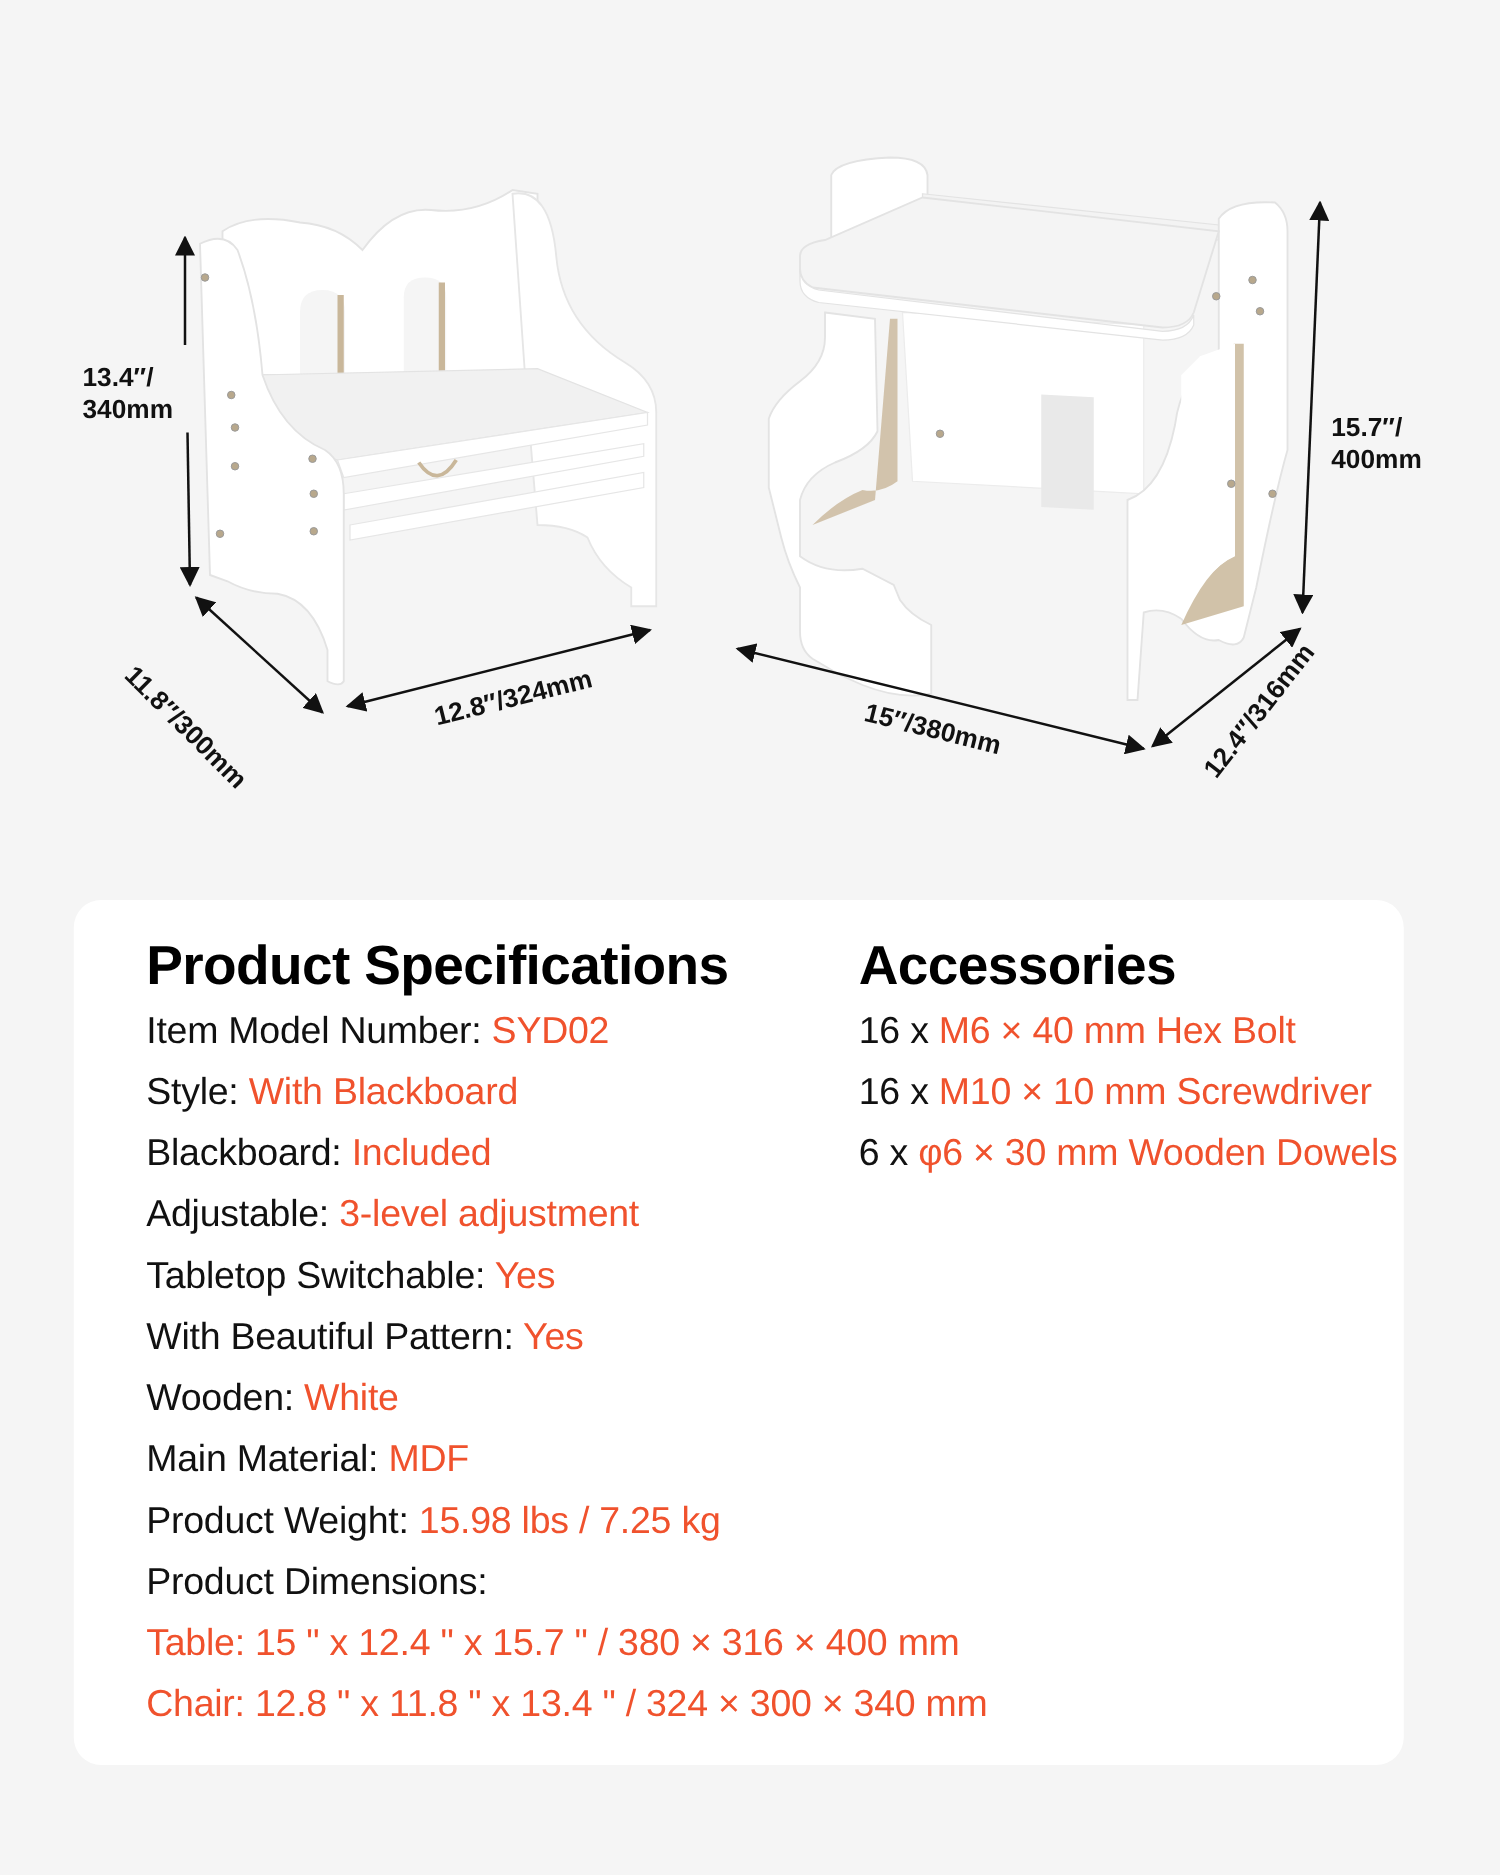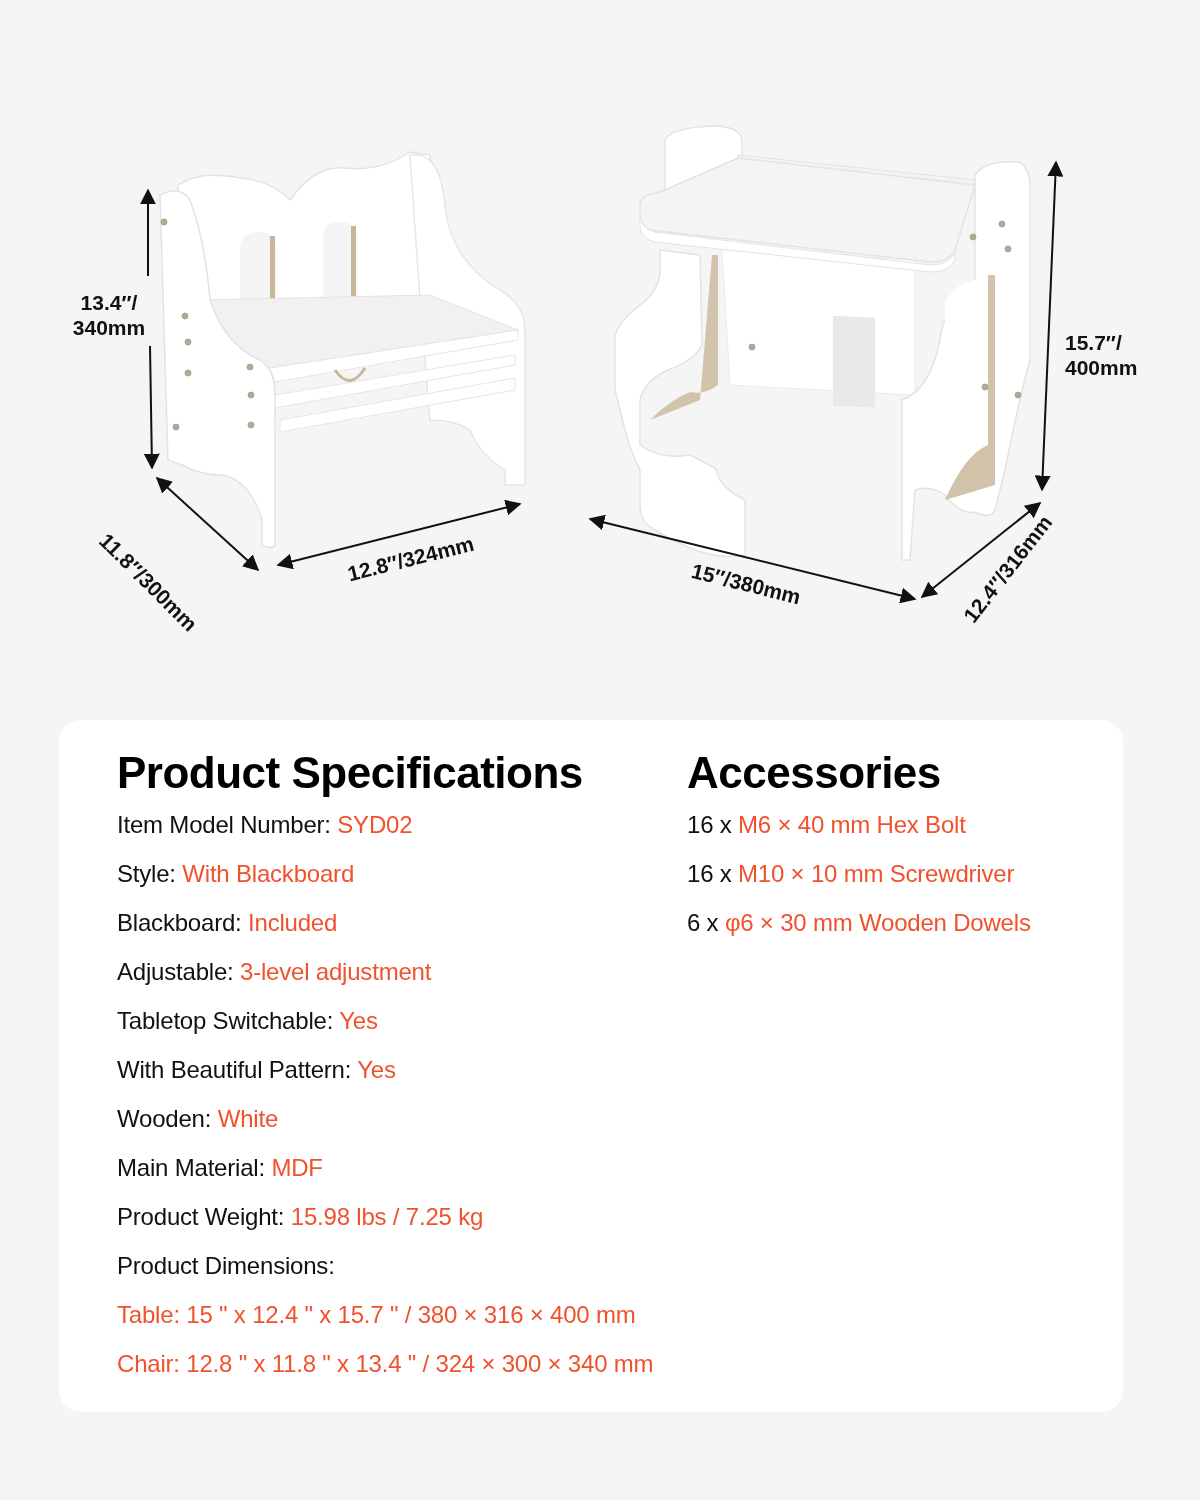--- a/index.html
+++ b/index.html
@@ -17,21 +17,21 @@
     .figures svg { position: absolute; left: 0; top: 0; }
     .dim-label {
       position: absolute;
       font-family: "Liberation Sans", sans-serif;
       font-weight: 700;
       font-size: 21px;
       color: #111;
       white-space: nowrap;
       line-height: 1.2;
     }
-    .dim-label.right-align { text-align: center; }
+    .dim-label.right-align { text-align: left; }
 
     
     .card {
       position: absolute;
       left: 59px; top: 720px;
       width: 1064px; height: 692px;
       background: #ffffff;
       border-radius: 22px;
     }
     .col { position: absolute; top: 0; }
@@ -41,21 +41,21 @@
       font-family: "Liberation Sans", sans-serif;
       font-weight: 700;
       font-size: 44px;
       color: #000;
       letter-spacing: -0.5px;
       height: 46px;
       line-height: 46px;
       margin-bottom: 4px;
     }
     .row {
-      font-size: 24px;
+      font-size: 30px;
       line-height: 49px;
       height: 49px;
       white-space: nowrap;
       color: #111;
       letter-spacing: -0.2px;
     }
     .row .val { color: #f0522d; }
     .row.accent { color: #f0522d; }
   </style>
 </head>

